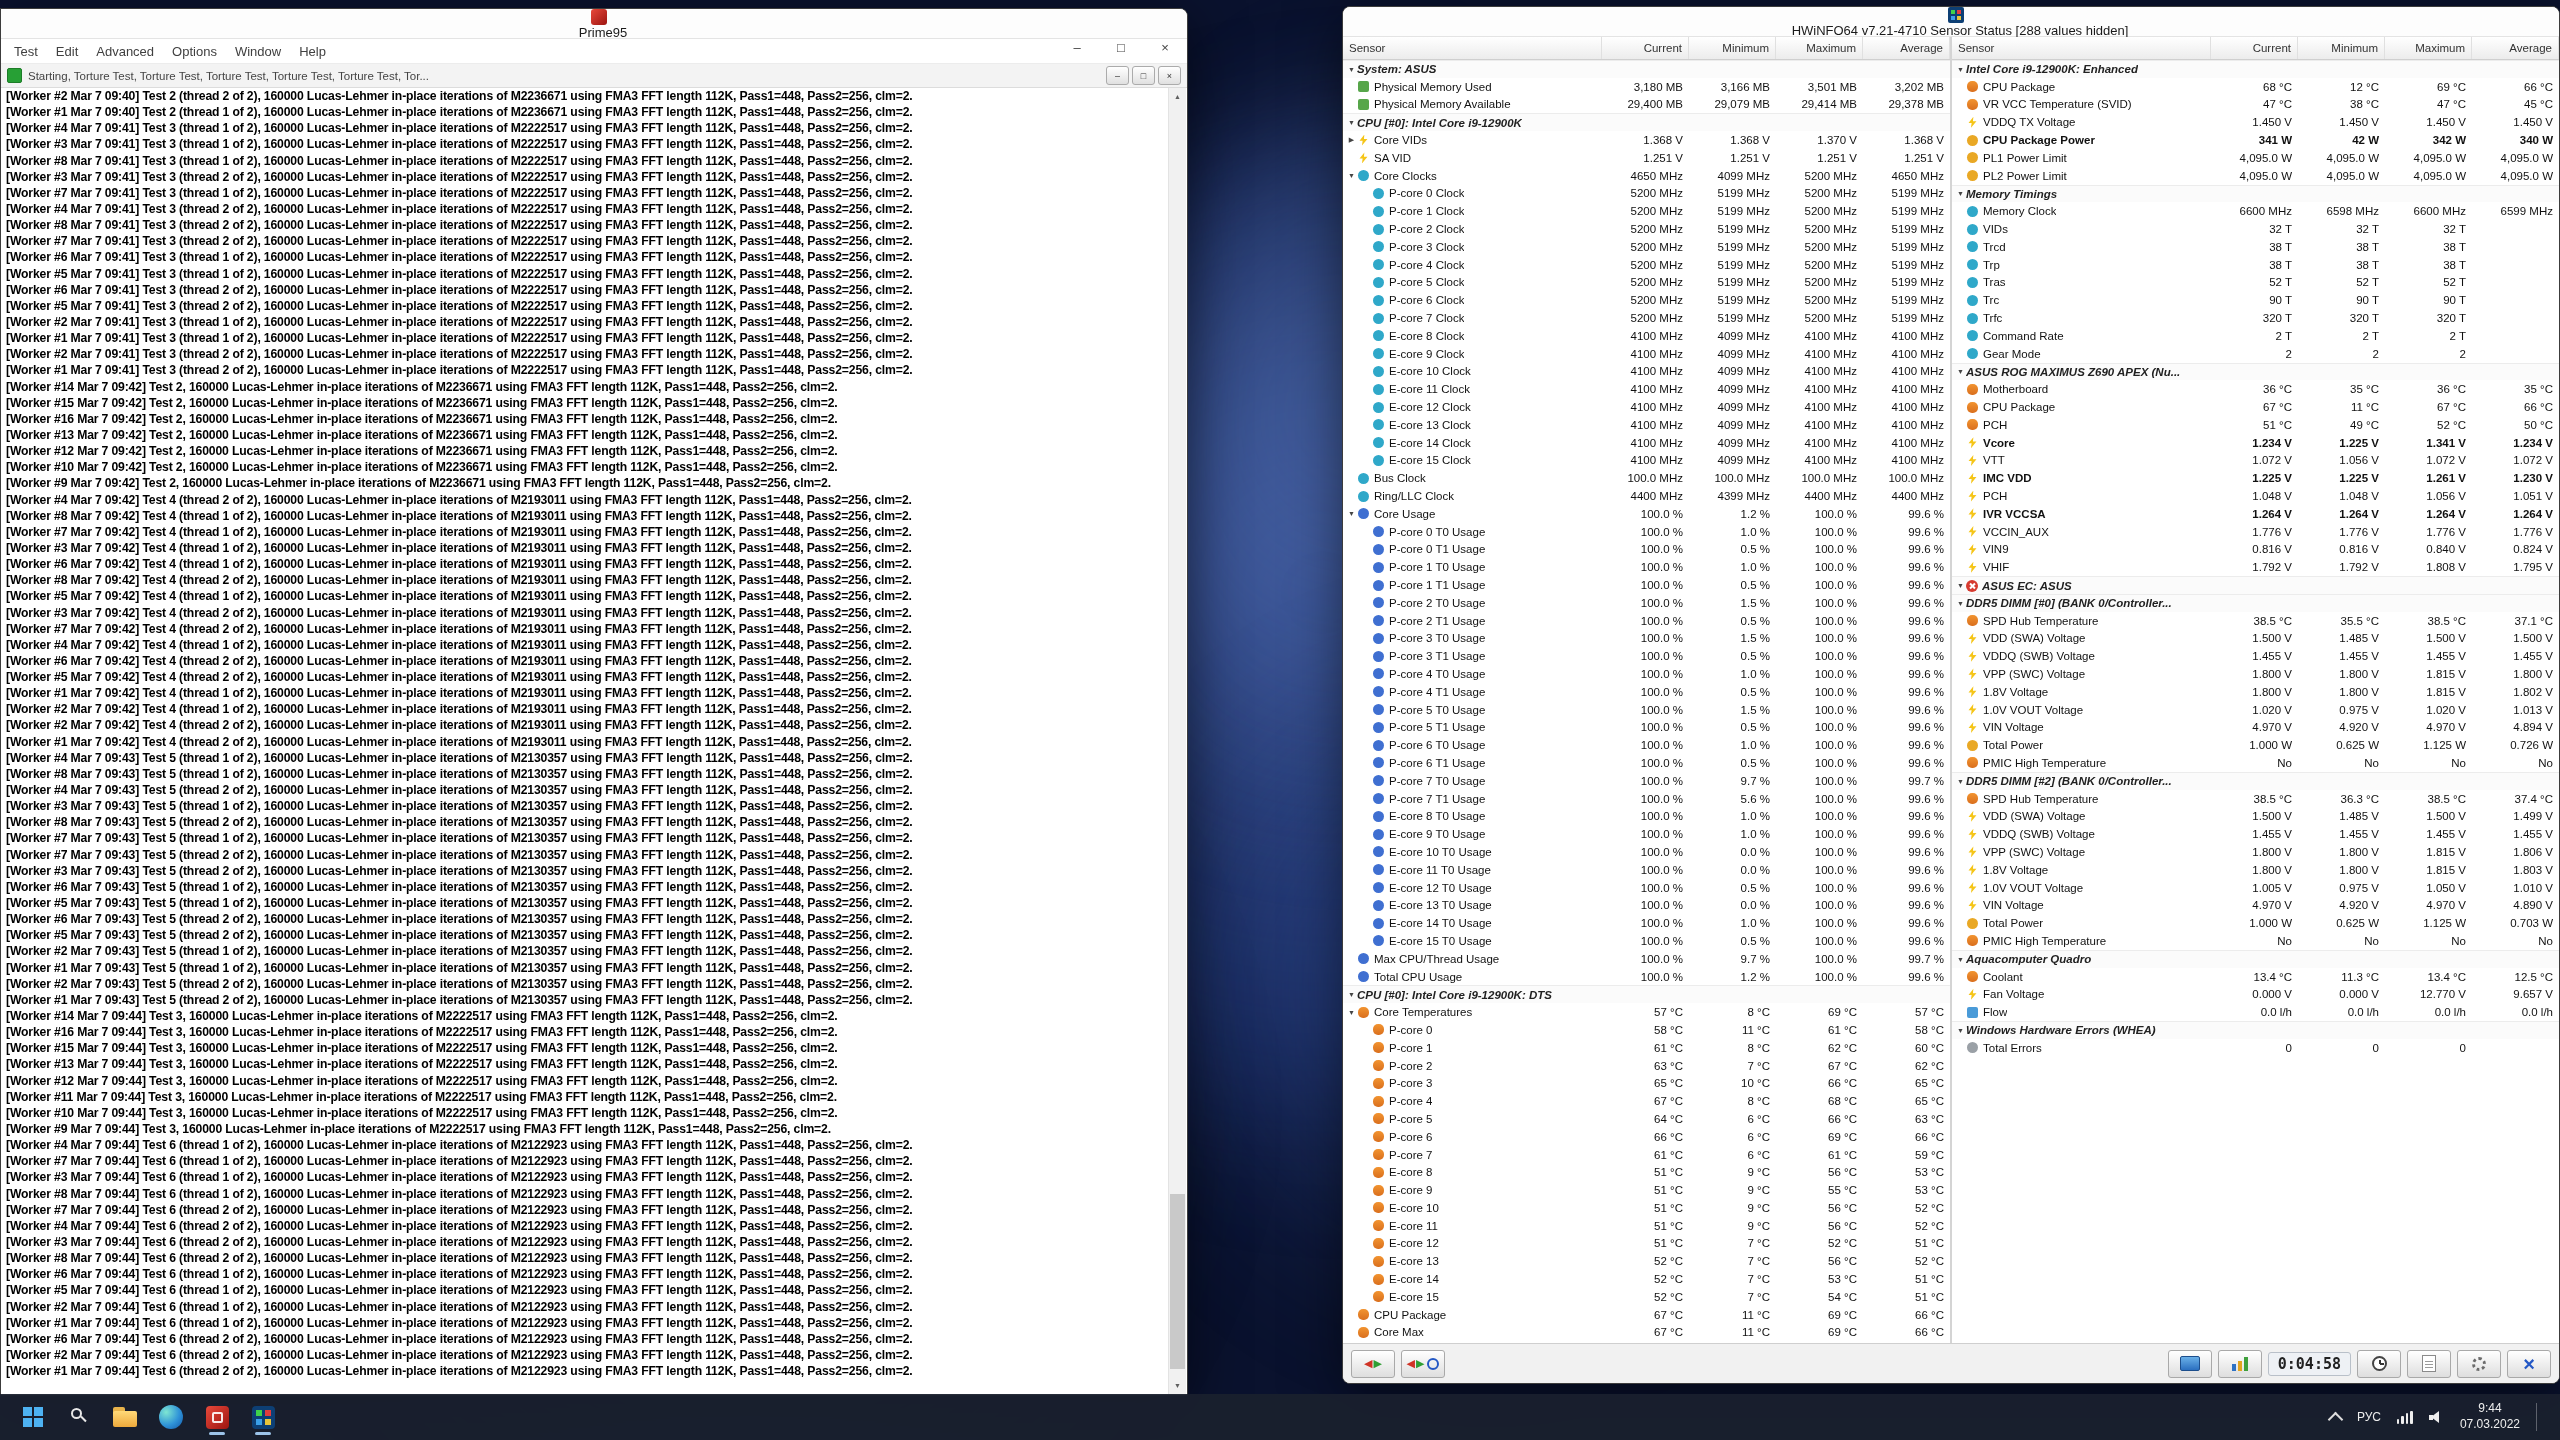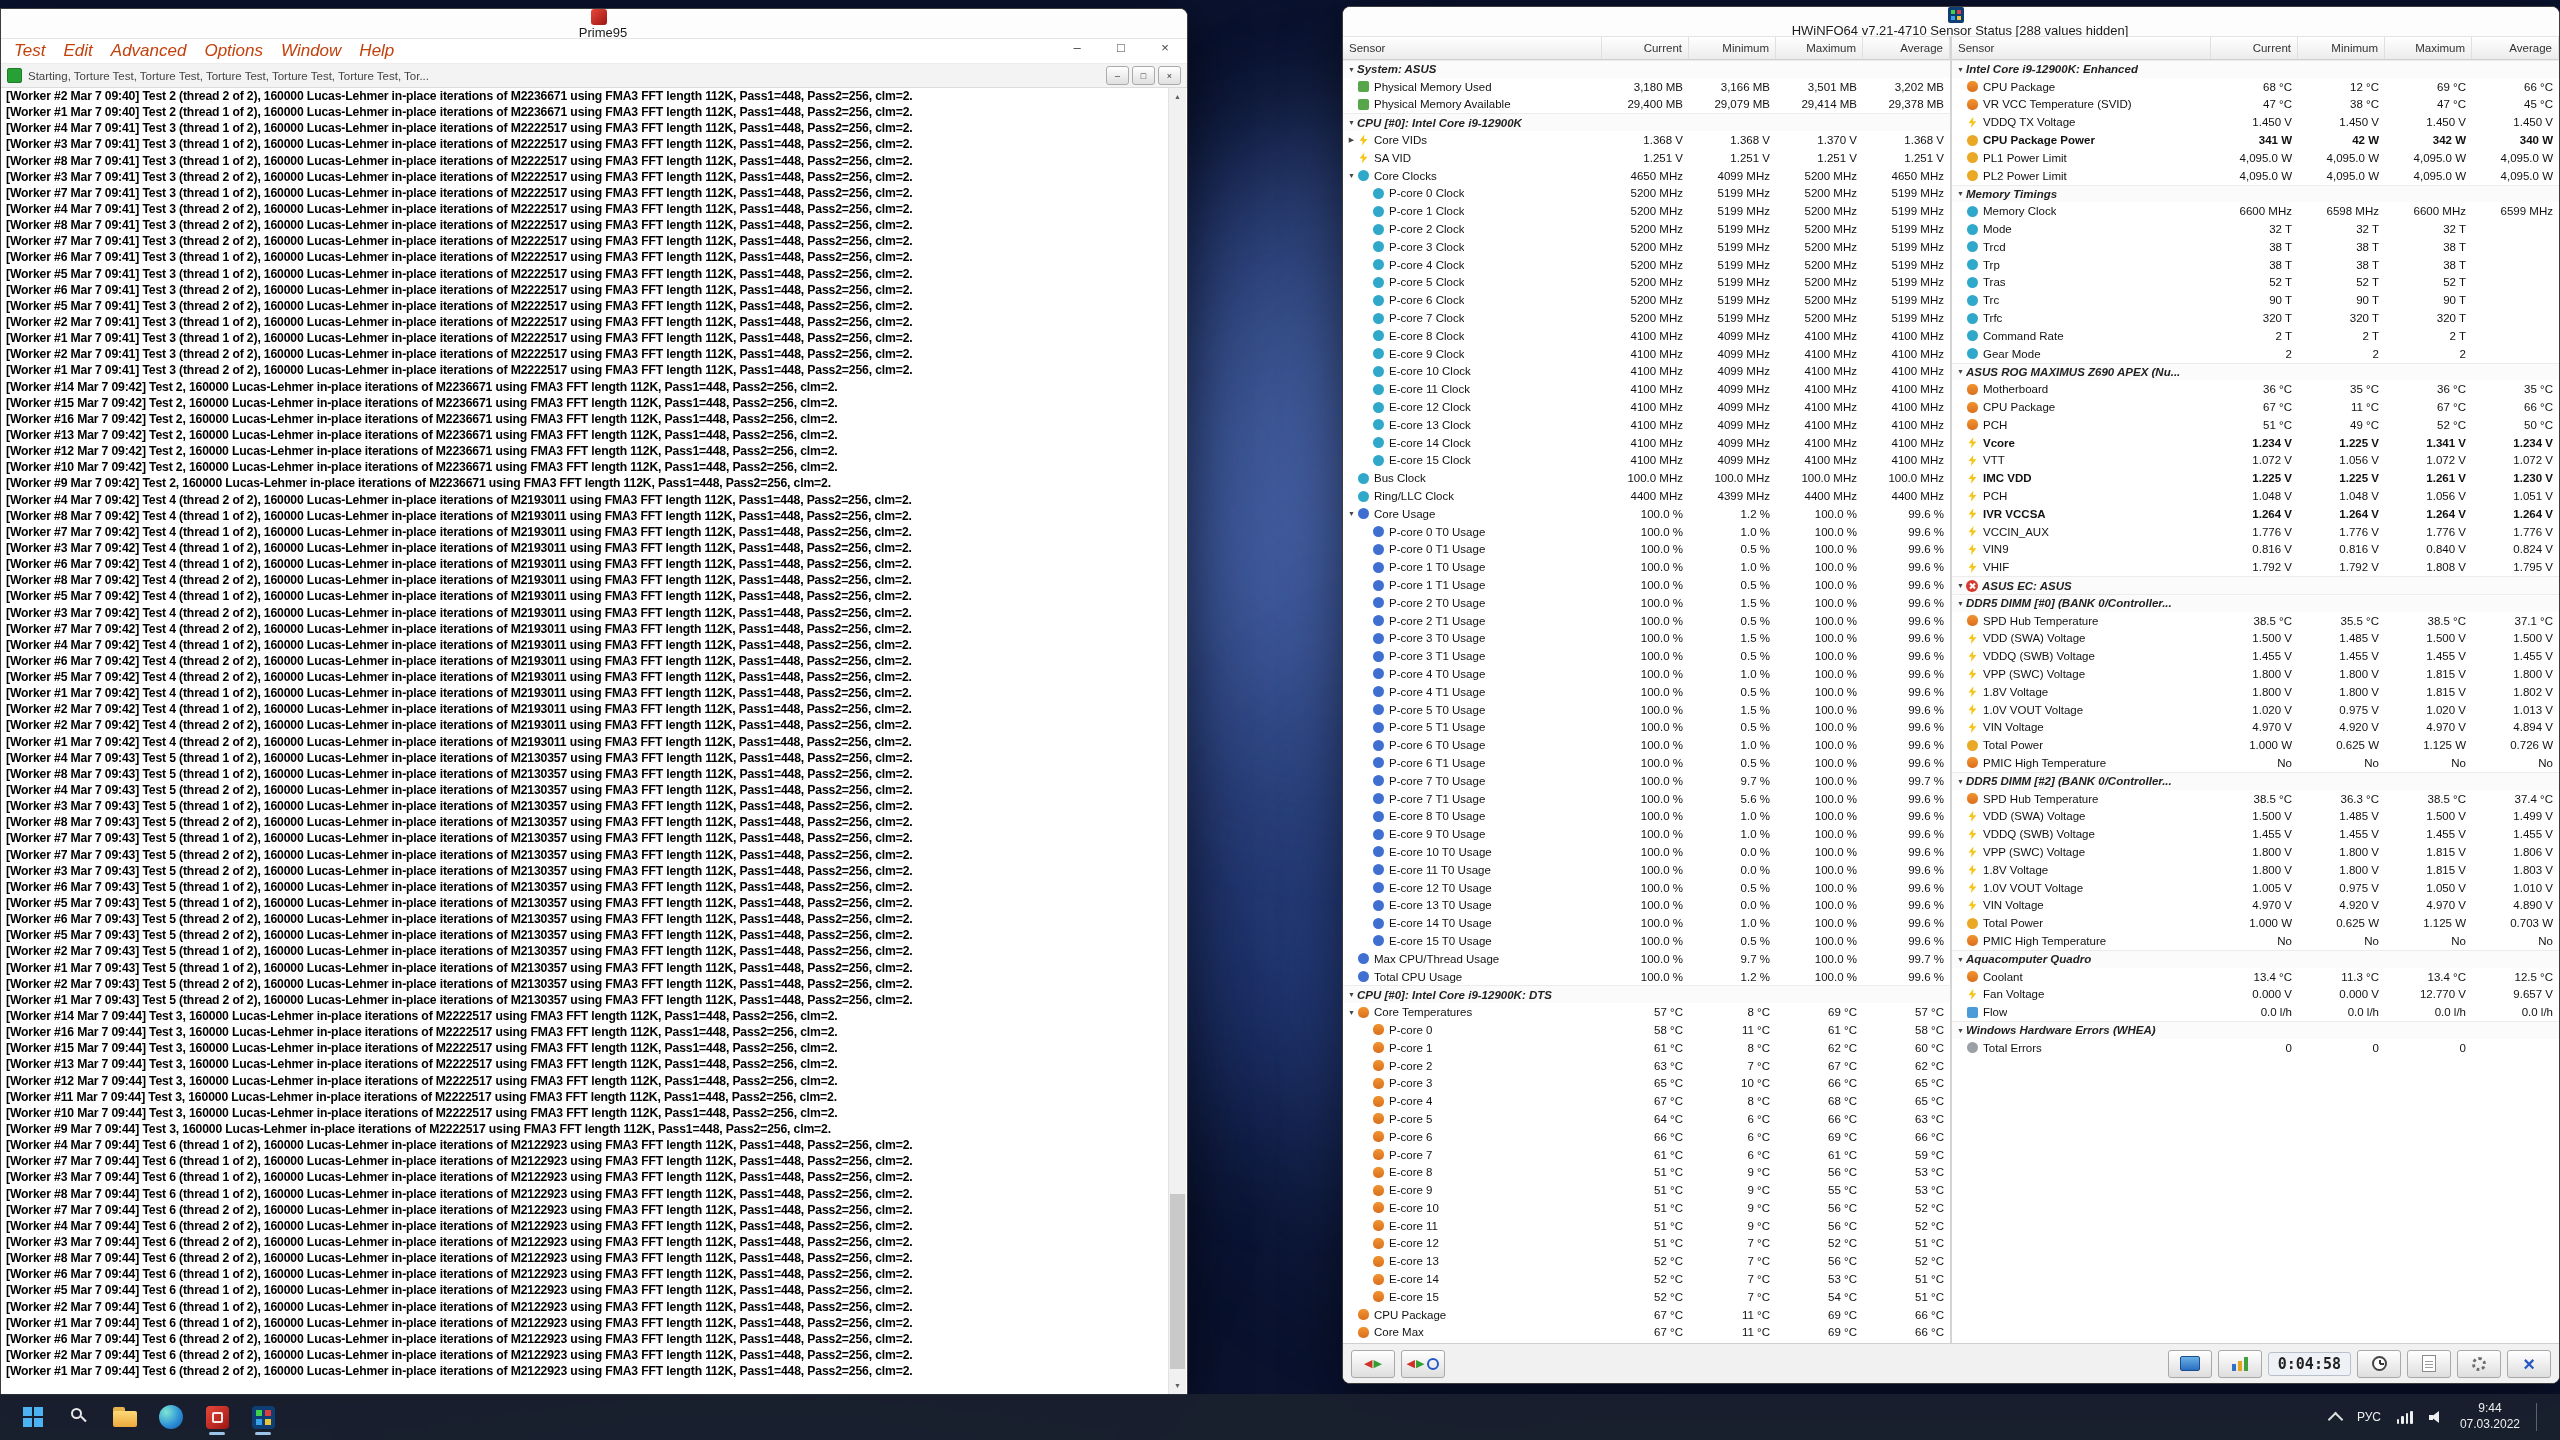--- a/index.html
+++ b/index.html
@@ -16,21 +16,21 @@
   .win{position:absolute;background:#fff;box-shadow:0 12px 55px rgba(0,0,0,.55);border:1px solid #3c3c3c;overflow:hidden;}
   .titlebar{height:30px;display:flex;align-items:center;background:#fdfdfd;border-bottom:1px solid #e4e4e4;padding-left:10px;box-sizing:border-box;flex-direction:column;}
   .title-text{font-size:13px;color:#1a1a1a;margin-left:8px;white-space:nowrap;}
   .capbtns{margin-left:auto;display:flex;height:100%;}
   .capbtn{width:44px;height:100%;display:flex;align-items:center;justify-content:center;font-size:13px;color:#444;}
 
   
   .p95{left:0;top:8px;width:1186px;height:1386px;border-radius:0 8px 0 0;}
   .appicon-p95{width:16px;height:16px;border-radius:3px;background:linear-gradient(135deg,#e8493b,#9c1410);flex:0 0 auto;}
   .p95-menubar{height:24px;display:flex;align-items:center;border-bottom:1px solid #ececec;padding-left:4px;}
-  .menu-item{font-size:17px;color:#c2410c;padding:0 9px;font-style:italic;}
+  .menu-item{font-size:13px;color:#404040;padding:0 9px;}
   .p95-childbar{height:24px;display:flex;align-items:center;background:#f3f3f3;border-bottom:1px solid #dcdcdc;padding:0 6px;gap:6px;box-sizing:border-box;}
   .p95-childicon{width:13px;height:13px;background:#27a035;border:1px solid #1d7d28;border-radius:2px;flex:0 0 auto;}
   .p95-childtitle{font-size:11.5px;color:#444;flex:1;white-space:nowrap;overflow:hidden;}
   .childbtns{display:flex;gap:3px;}
   .childbtn{width:21px;height:17px;border:1px solid #ababab;border-radius:3px;background:linear-gradient(#ffffff,#e0e0e0);font-size:9px;color:#333;display:flex;align-items:center;justify-content:center;}
   .p95-log{position:absolute;left:2px;top:79px;right:19px;bottom:1px;overflow:hidden;background:#fff;}
   .log-line{height:16.15px;line-height:16.15px;font-size:12.2px;font-weight:600;color:#000;white-space:nowrap;padding-left:3px;letter-spacing:-0.15px;}
   .p95-scrollbar{position:absolute;top:79px;right:1px;width:17px;bottom:1px;background:#f1f1f1;border-left:1px solid #e3e3e3;display:flex;flex-direction:column;}
   .sb-arrow{height:17px;display:flex;align-items:center;justify-content:center;font-size:7px;color:#5f5f5f;}
   .sb-track{flex:1;position:relative;}
@@ -1133,21 +1133,21 @@
             </div>
             <div class="hw-val">6600 MHz</div>
             <div class="hw-val">6598 MHz</div>
             <div class="hw-val">6600 MHz</div>
             <div class="hw-val">6599 MHz</div>
           </div>
           <div class="hw-row">
             <div class="hw-label">
               <span class="hw-arrow"></span>
               <span class="hw-ico ico-clk"></span>
-              <span class="hw-name">Mode</span>
+              <span class="hw-name">VIDs</span>
             </div>
             <div class="hw-val">32 T</div>
             <div class="hw-val">32 T</div>
             <div class="hw-val">32 T</div>
             <div class="hw-val"></div>
           </div>
           <div class="hw-row">
             <div class="hw-label">
               <span class="hw-arrow"></span>
               <span class="hw-ico ico-clk"></span>

